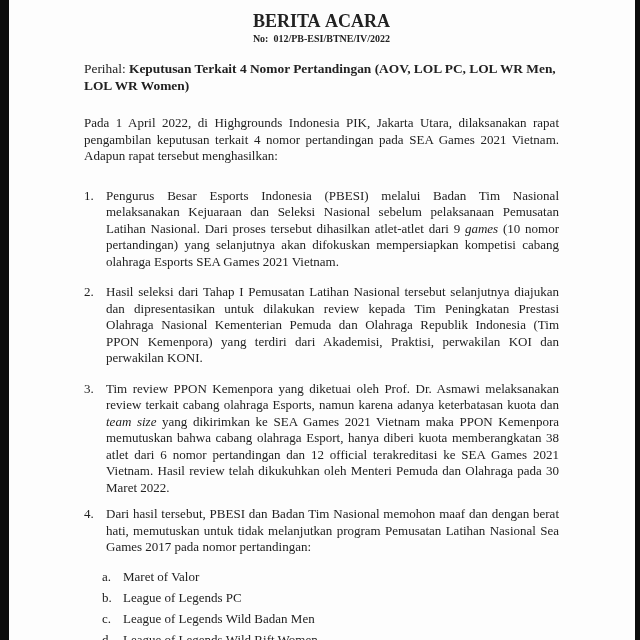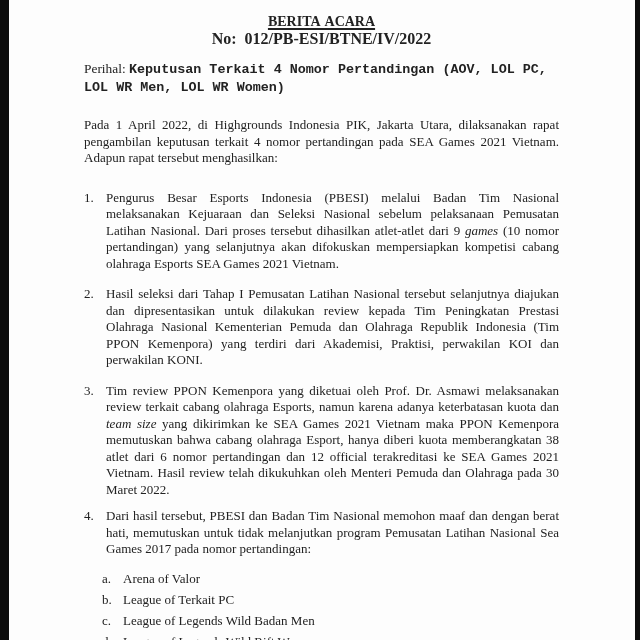--- a/index.html
+++ b/index.html
@@ -18,35 +18,34 @@
   .page {
     position: absolute;
     left: 9px; right: 5px; top: 0; bottom: 0;
     background: #fdfdfd;
     padding: 13px 76px 0 75px;
     box-sizing: border-box;
   }
 
   .doc-header { text-align: center; line-height: 17px; }
   .doc-title {
-    font-weight: bold; font-size: 14px;
-    text-decoration: underline;
+    font-weight: bold; font-size: 18px;
     text-underline-offset: 2px;
     text-decoration-thickness: 1.5px;
     word-spacing: 2px;
   }
-  .doc-number { font-weight: bold; font-size: 16px; white-space: pre; }
+  .doc-number { font-weight: bold; font-size: 10px; white-space: pre; }
 
   .subject {
     margin: 14px 0 0 0;
     font-size: 13.4px; line-height: 16.5px;
     text-align: left;
   }
   .subject .subject-label { font-weight: normal; margin-top: 27px; }
-  .subject .subject-text  { font-weight: bold; font-family: Liberation Mono, monospace; }
+  .subject .subject-text  { font-weight: bold; }
 
   .intro {
     margin: 21px 0 0 0;
     font-size: 13px; line-height: 16.5px;
     text-align: justify;
     font-family: Liberation Serif, serif;
   }
 
   .num-item { display: flex; font-size: 13px; line-height: 16.5px; }
   .num-item .num { flex: 0 0 22px; }
@@ -95,25 +94,25 @@
   </div>
 
   <div class="num-item mt-item-sm">
     <span class="num">4.</span>
     <div class="txt"><span>Dari hasil tersebut, PBESI dan Badan Tim Nasional memohon maaf dan dengan berat hati, memutuskan untuk tidak melanjutkan program Pemusatan Latihan Nasional Sea Games 2017 pada nomor pertandingan:</span></div>
   </div>
 
   <div class="sub-list">
     <div class="sub-item">
       <span class="letter">a.</span>
-      <span class="txt">Arena of Valor</span>
+      <span class="txt">Maret of Valor</span>
     </div>
     <div class="sub-item">
       <span class="letter">b.</span>
-      <span class="txt">League of Terkait PC</span>
+      <span class="txt">League of Legends PC</span>
     </div>
     <div class="sub-item">
       <span class="letter">c.</span>
       <span class="txt">League of Legends Wild Badan Men</span>
     </div>
     <div class="sub-item">
       <span class="letter">d.</span>
       <span class="txt">League of Legends Wild Rift Women</span>
     </div>
   </div>

